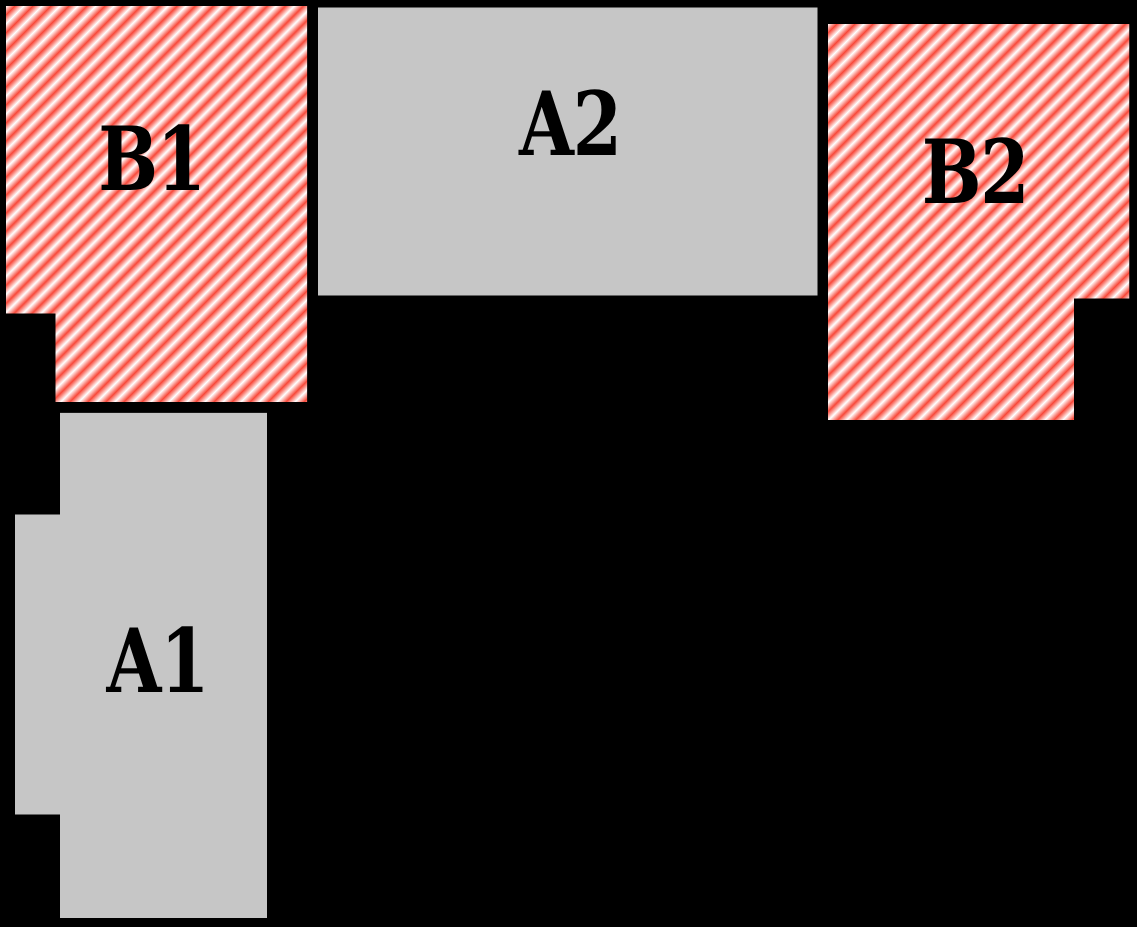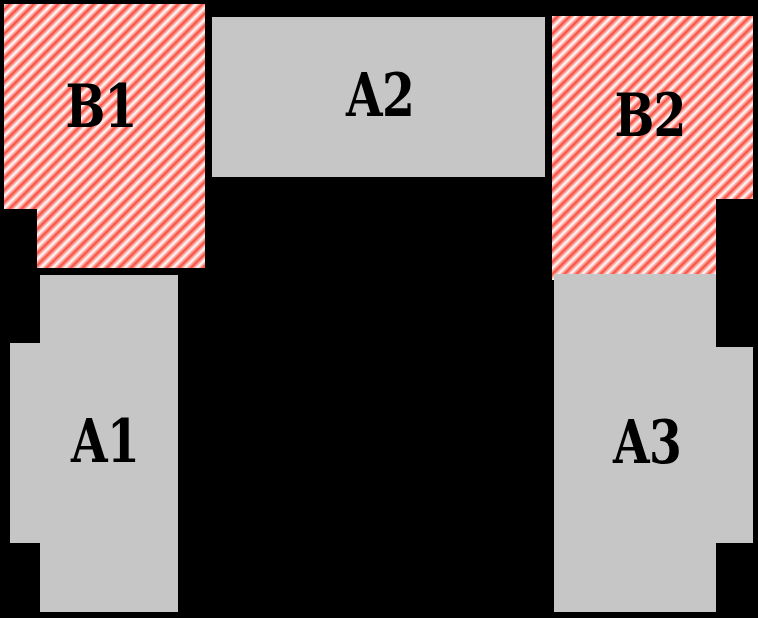--- a/index.html
+++ b/index.html
@@ -37,33 +37,29 @@
 </head>
 <body>
 
 <div class="stage">
 
   <div class="zone" style="left:4px;top:4px;width:201px;height:264px;">
     <div class="fill hatch" style="clip-path:polygon(0 0, 201px 0, 201px 264px, 33px 264px, 33px 205px, 0 205px);"></div>
     <span class="zlabel" style="left:97px;top:102px;">B1</span>
   </div>
 
-  <div class="zone" style="left:212px;top:17px;width:333px;height:160px;">
+  <div class="zone" style="left:212px;top:5px;width:333px;height:192px;">
     <div class="fill solid"></div>
     <span class="zlabel" style="left:168px;top:78px;">A2</span>
   </div>
 
   <div class="zone" style="left:552px;top:16px;width:213px;height:264px;">
     <div class="fill hatch" style="clip-path:polygon(0 0, 201px 0, 201px 183px, 164px 183px, 164px 264px, 0 264px);"></div>
     <span class="zlabel" style="left:98px;top:99px;">B2</span>
   </div>
 
   <div class="zone" style="left:10px;top:275px;width:168px;height:337px;">
     <div class="fill solid" style="clip-path:polygon(30px 0, 192px 0, 192px 337px, 30px 337px, 30px 268px, 0 268px, 0 68px, 30px 68px);"></div>
     <span class="zlabel" style="left:95px;top:166px;">A1</span>
   </div>
 
-  <div class="zone" style="left:554px;top:274px;width:199px;height:338px;">
-    <div class="fill solid" style="clip-path:polygon(0 0, 162px 0, 162px 73px, 199px 73px, 199px 269px, 162px 269px, 162px 338px, 0 338px);"></div>
-    <span class="zlabel" style="left:93px;top:168px;">A3</span>
-  </div>
 
 </div>
 
 </body></html>

